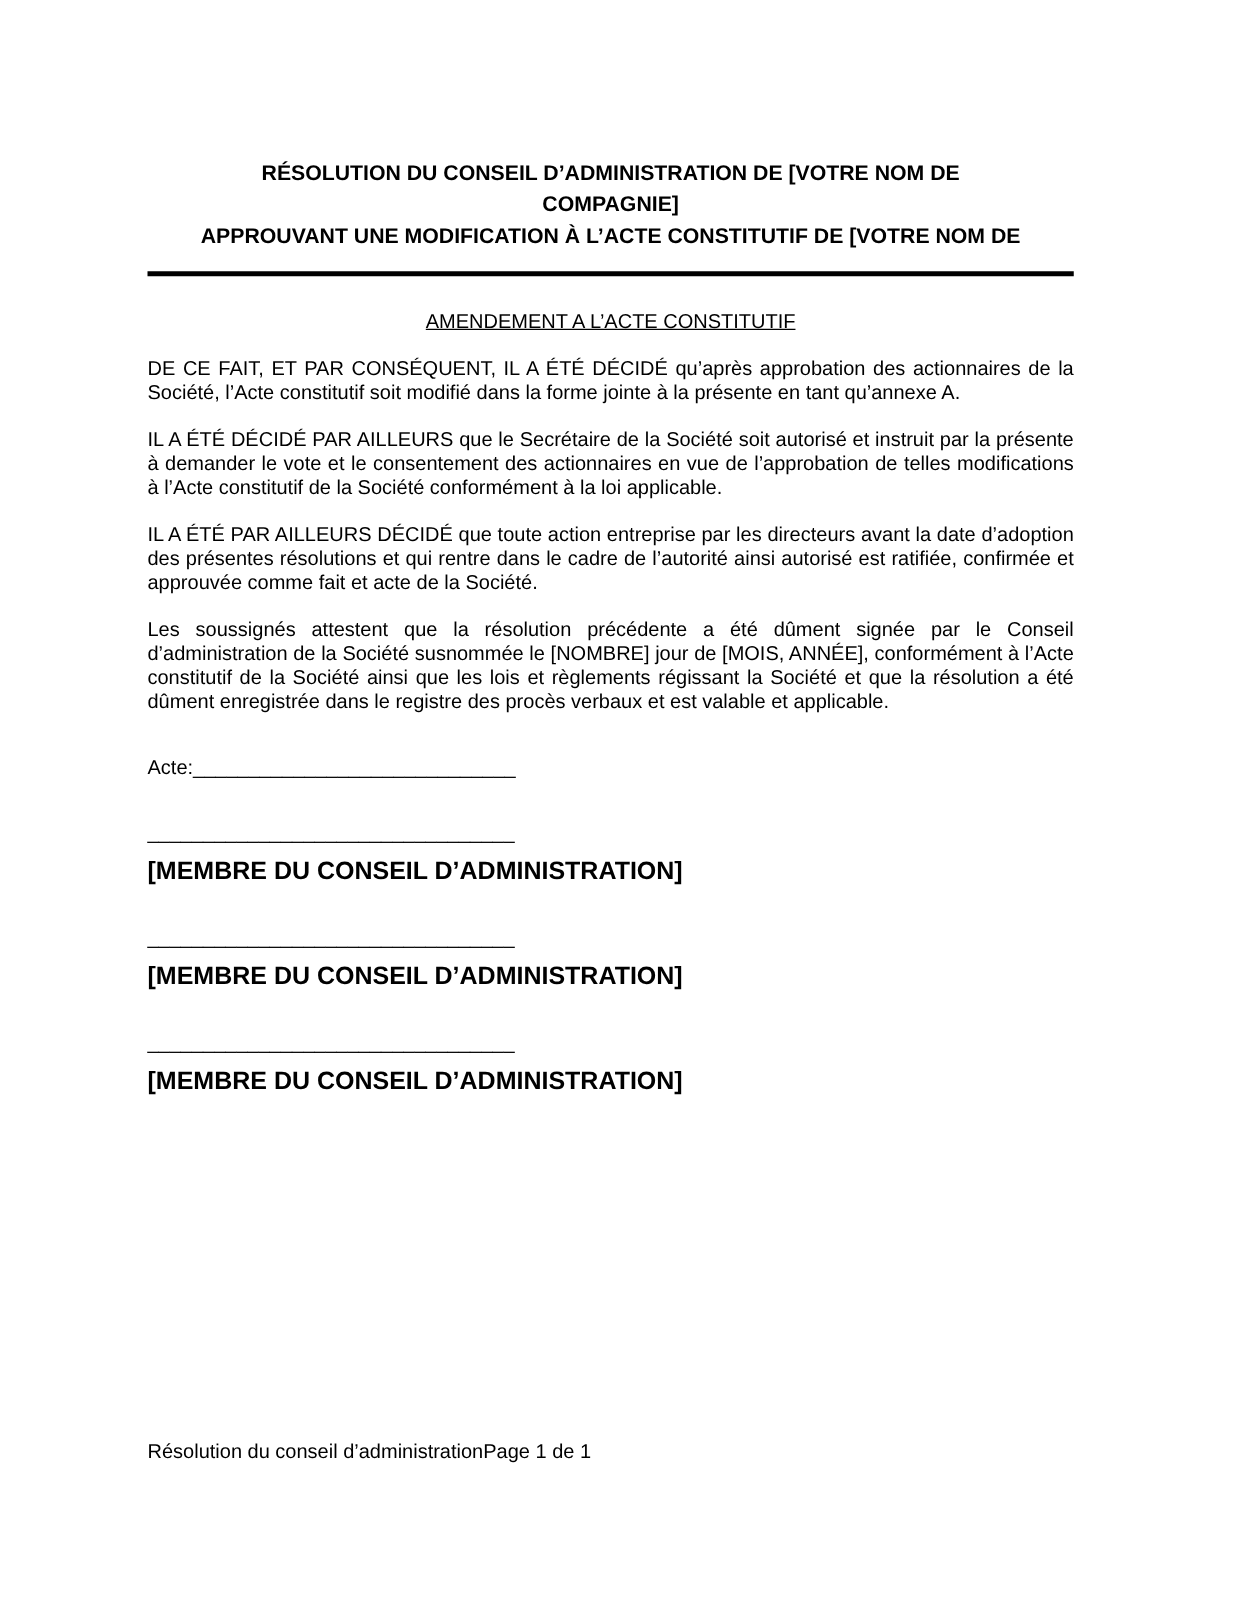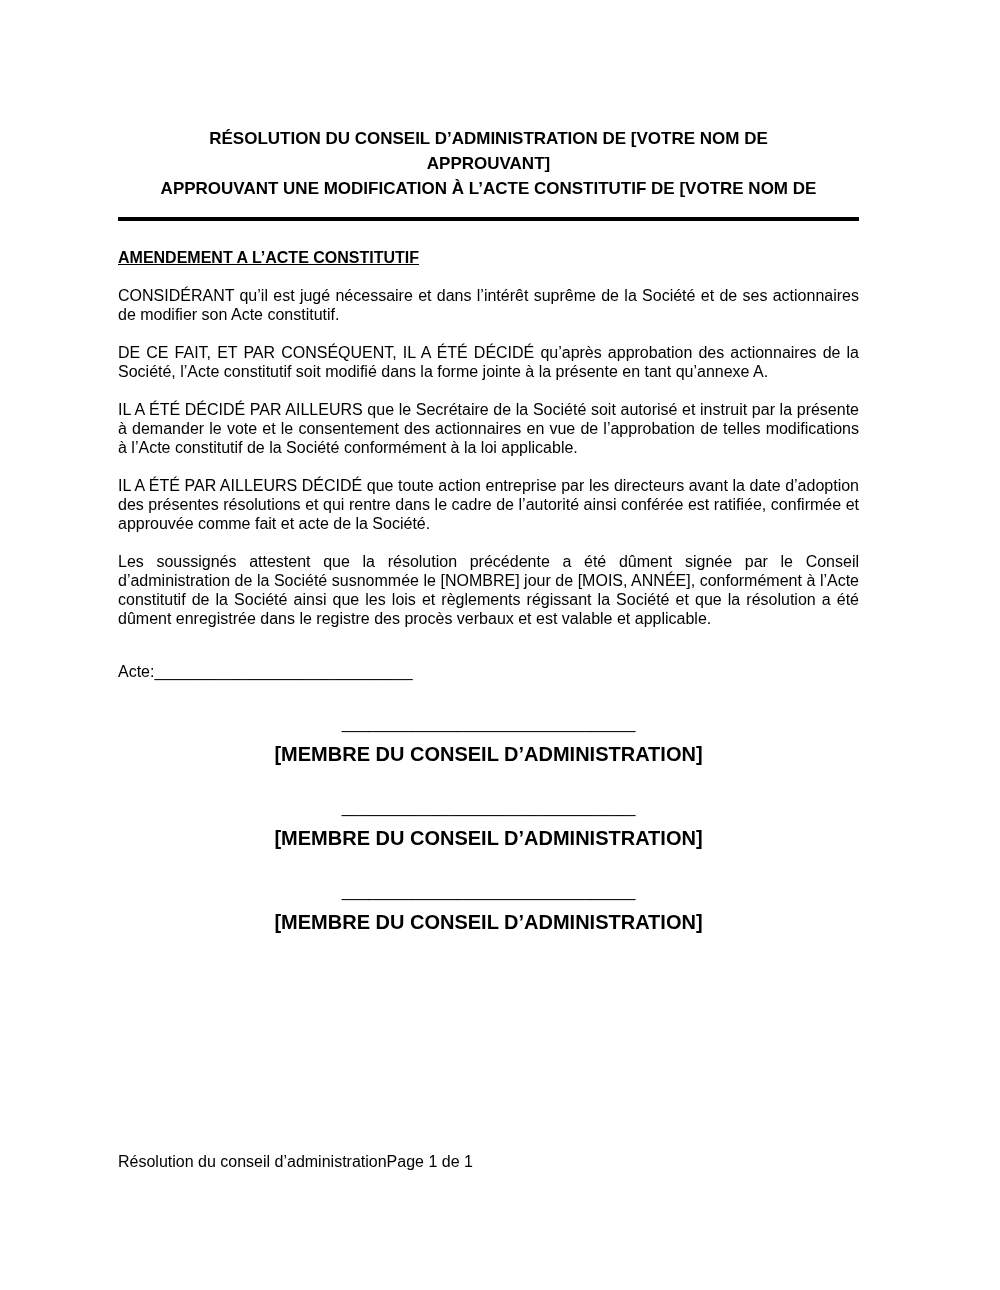--- a/index.html
+++ b/index.html
@@ -30,37 +30,38 @@
   }
   .title-line { display: block; }
   .rule {
     margin-top: 16px;
     height: 4px;
     background: #000000;
   }
   .section-heading {
     margin-top: 27px;
     font-size: 16px;
-    font-weight: bold;
+    font-weight: normal;
     line-height: 19px;
     text-decoration: underline;
+    text-align: center;
   }
   .body-para {
     margin-top: 19px;
     font-size: 16px;
     line-height: 19px;
     text-align: justify;
   }
   .date-row {
     margin-top: 34px;
     font-size: 16px;
     line-height: 19px;
     white-space: nowrap;
   }
-  .sig-block { margin-top: 34px; text-align: center; }
+  .sig-block { margin-top: 34px; }
   .sig-block.first { margin-top: 33px; }
   .sig-underline {
     font-size: 16px;
     line-height: 19px;
     white-space: nowrap;
   }
   .sig-label {
     margin-top: 12px;
     font-size: 20px;
     line-height: 19px;
@@ -78,32 +79,31 @@
   }
 </style>
 </head>
 <body>
 
 <div class="page">
   <div class="content">
 
     <h1 class="doc-title">
       <span class="title-line">RÉSOLUTION DU CONSEIL D’ADMINISTRATION DE [VOTRE NOM DE</span>
-      <span class="title-line">APPROUVANT]</span>
+      <span class="title-line">COMPAGNIE]</span>
       <span class="title-line">APPROUVANT UNE MODIFICATION À L’ACTE CONSTITUTIF DE [VOTRE NOM DE</span>
     </h1>
 
     <div class="rule"></div>
 
     <h2 class="section-heading">AMENDEMENT A L’ACTE CONSTITUTIF</h2>
 
-    <p class="body-para">CONSIDÉRANT qu’il est jugé nécessaire et dans l’intérêt suprême de la Société et de ses actionnaires de modifier son Acte constitutif.</p>
     <p class="body-para">DE CE FAIT, ET PAR CONSÉQUENT, IL A ÉTÉ DÉCIDÉ qu’après approbation des actionnaires de la Société, l’Acte constitutif soit modifié dans la forme jointe à la présente en tant qu’annexe A.</p>
     <p class="body-para">IL A ÉTÉ DÉCIDÉ PAR AILLEURS que le Secrétaire de la Société soit autorisé et instruit par la présente à demander le vote et le consentement des actionnaires en vue de l’approbation de telles modifications à l’Acte constitutif de la Société conformément à la loi applicable.</p>
-    <p class="body-para">IL A ÉTÉ PAR AILLEURS DÉCIDÉ que toute action entreprise par les directeurs avant la date d’adoption des présentes résolutions et qui rentre dans le cadre de l’autorité ainsi conférée est ratifiée, confirmée et approuvée comme fait et acte de la Société.</p>
+    <p class="body-para">IL A ÉTÉ PAR AILLEURS DÉCIDÉ que toute action entreprise par les directeurs avant la date d’adoption des présentes résolutions et qui rentre dans le cadre de l’autorité ainsi autorisé est ratifiée, confirmée et approuvée comme fait et acte de la Société.</p>
     <p class="body-para">Les soussignés attestent que la résolution précédente a été dûment signée par le Conseil d’administration de la Société susnommée le [NOMBRE] jour de [MOIS, ANNÉE], conformément à l’Acte constitutif de la Société ainsi que les lois et règlements régissant la Société et que la résolution a été dûment enregistrée dans le registre des procès verbaux et est valable et applicable.</p>
 
     <p class="date-row"><span>Acte:</span><span>_____________________________</span></p>
 
     <div class="sig-block first">
       <div class="sig-underline">_________________________________</div>
       <p class="sig-label">[MEMBRE DU CONSEIL D’ADMINISTRATION]</p>
     </div>
 
     <div class="sig-block">

